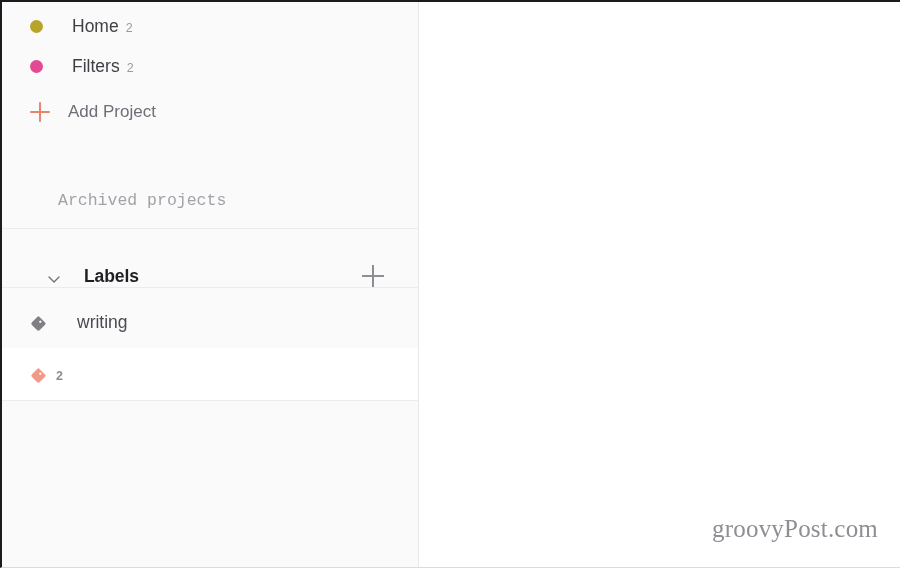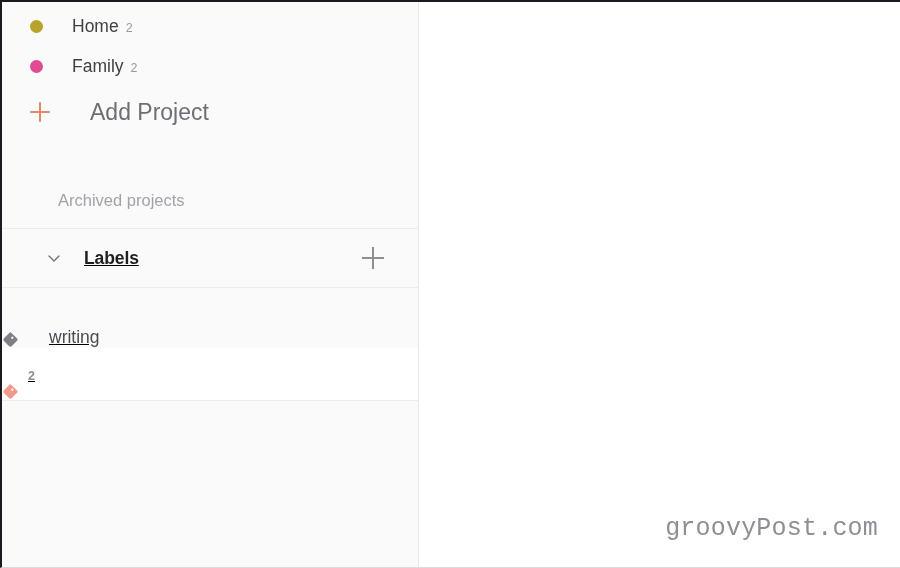--- a/index.html
+++ b/index.html
@@ -93,53 +93,53 @@
     background: #e8846c;
     border-radius: 1px;
   }
   .plus-coral::before {
     left: 0; right: 0; top: 9px; height: 2px;
   }
   .plus-coral::after {
     top: 0; bottom: 0; left: 9px; width: 2px;
   }
   .add-project-label {
-    font-size: 23px;
+    font-size: 17px;
     color: #6e6e76;
-    margin-left: 40px;
+    margin-left: 18px;
   }
 
   
   .archived {
     height: 56px;
     display: flex;
     align-items: center;
     padding-left: 56px;
     box-sizing: border-box;
     margin-top: 34px;
+    font-family: Liberation Mono, monospace;
   }
   .archived-label {
     font-size: 16.5px;
     color: #a2a2a8;
   }
 
   .divider {
     height: 1px;
     background: #ececec;
     margin: 0 0 0 0;
   }
 
   
   .section-header {
     height: 58px;
     display: flex;
-    align-items: center;
+    align-items: flex-end;
     padding: 0 34px 0 44px;
     box-sizing: border-box;
-    text-decoration: underline;
   }
   .chev {
     width: 16px;
     height: 16px;
     flex: 0 0 auto;
     display: block;
   }
   .section-title {
     font-size: 17.5px;
     font-weight: bold;
@@ -166,24 +166,24 @@
   }
   .plus-gray::after {
     top: 0; bottom: 0; left: 10px; width: 1.6px;
   }
 
   
   .labels-list { padding-top: 8px; }
 
   .label-row {
     display: flex;
-    align-items: flex-end;
+    align-items: center;
     height: 52px;
-    box-sizing: border-box;
-    text-decoration: underline;
+    padding-left: 28px;
+    box-sizing: border-box;
   }
   .label-row.selected {
     background: #ffffff;
   }
   .tag-icon {
     width: 19px;
     height: 19px;
     flex: 0 0 auto;
     display: block;
   }
@@ -205,21 +205,21 @@
   
   .main {
     flex: 1 1 auto;
     background: #ffffff;
     position: relative;
   }
   .watermark {
     position: absolute;
     right: 22px;
     bottom: 24px;
-    font-family: Liberation Mono, monospace;
+    font-family: Liberation Serif, serif;
     font-size: 25px;
     color: #8e8e94;
     letter-spacing: 0.2px;
     white-space: nowrap;
   }
 </style>
 </head>
 <body>
 
 <div id="app">
@@ -229,21 +229,21 @@
     <div class="project-list">
 
       <div class="row">
         <span class="dot" style="background:#b9a42b"></span>
         <span class="row-label">Home</span>
         <span class="count">2</span>
       </div>
 
       <div class="row">
         <span class="dot" style="background:#e24a93"></span>
-        <span class="row-label">Family</span>
+        <span class="row-label">Filters</span>
         <span class="count">2</span>
       </div>
 
       <div class="add-project">
         <span class="plus-coral"></span>
         <span class="add-project-label">Add Project</span>
       </div>
 
       <div class="archived">
         <span class="archived-label">Archived projects</span>

